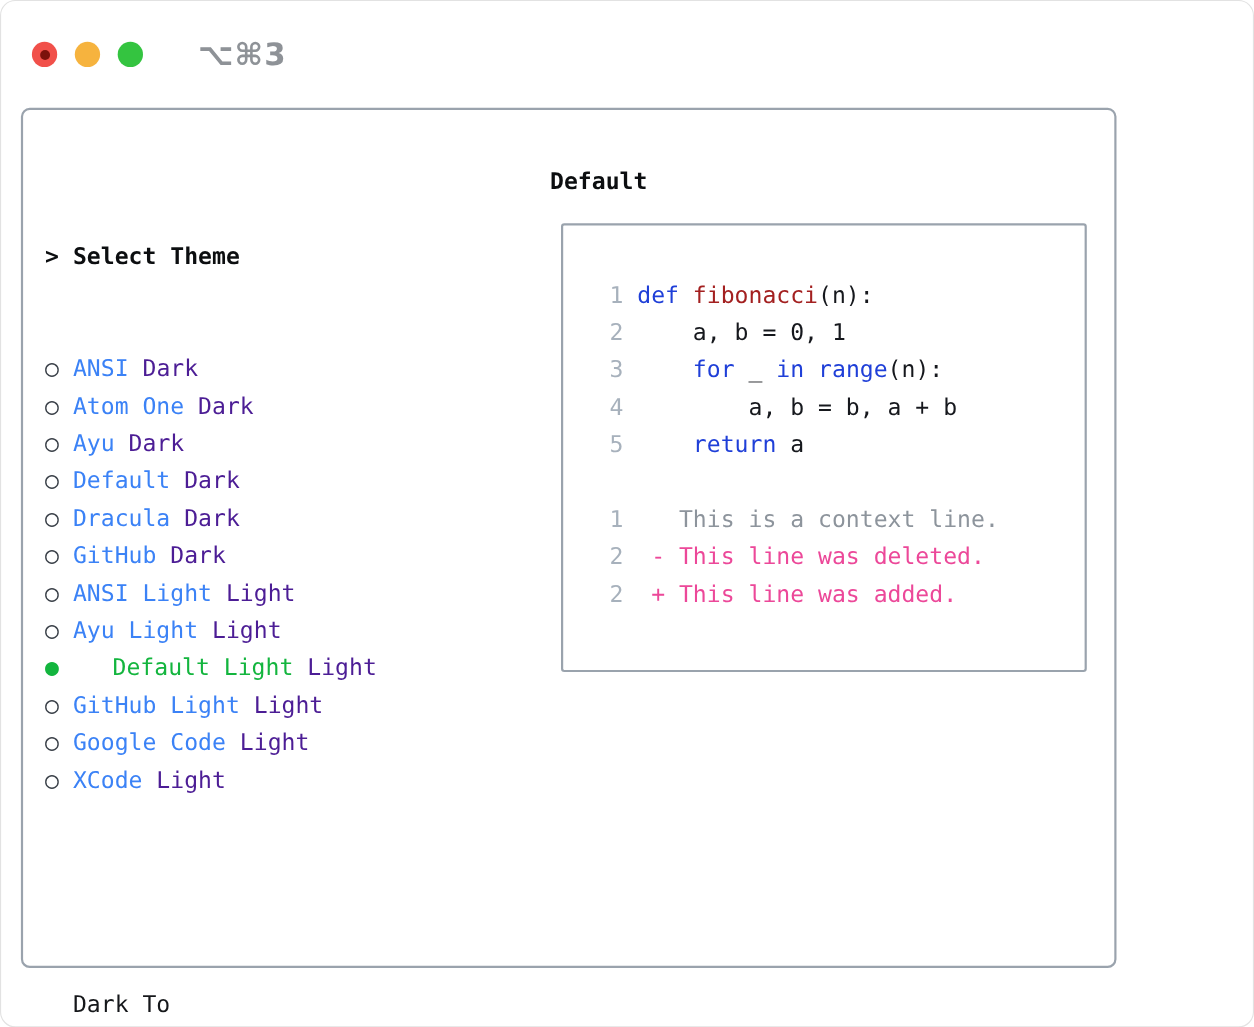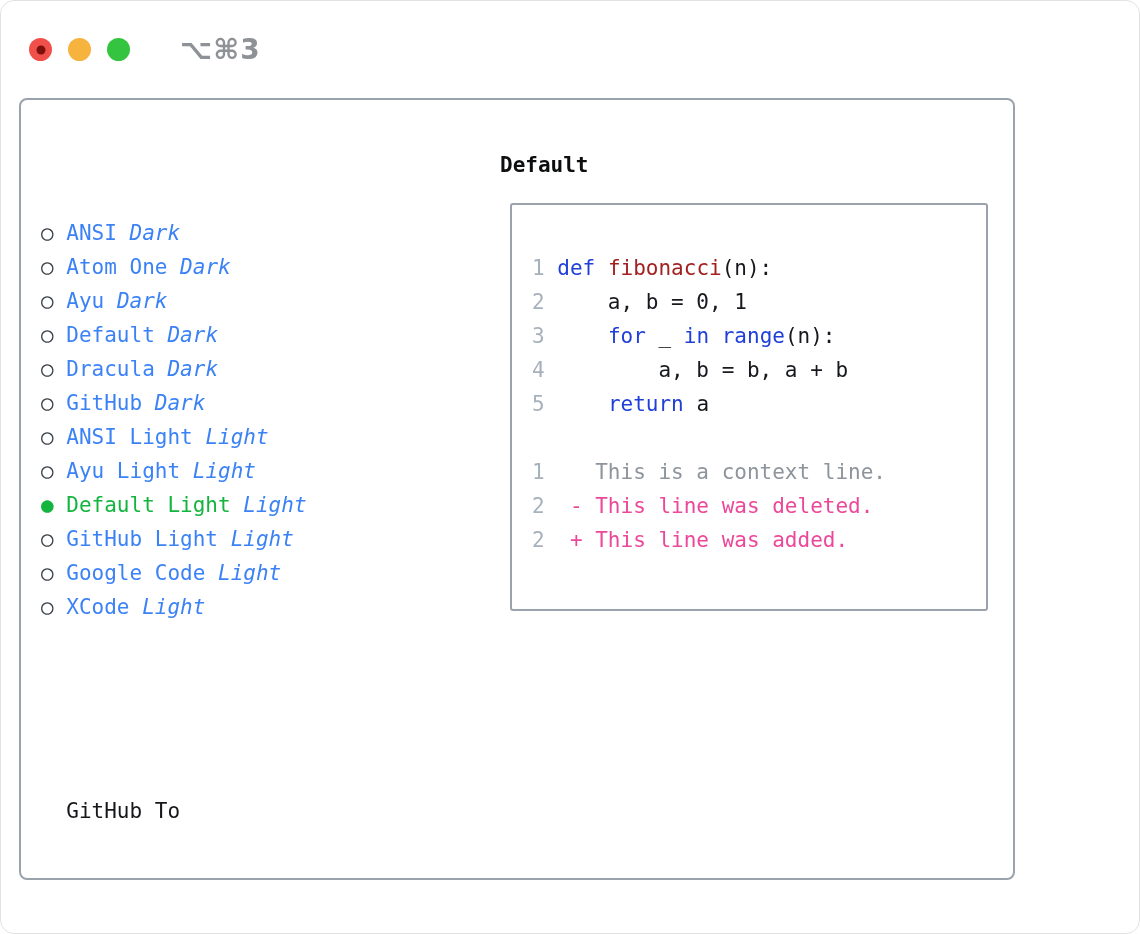--- a/index.html
+++ b/index.html
@@ -43,42 +43,42 @@
   .left-col {
     position:absolute; left:20px; top:48px;
     font-size:21px; line-height:34px; white-space:pre;
     color:#2f343b;
   }
   .left-col .row { height:34px; }
   .hdr { font-weight:bold; color:#0c0e10; }
   .radio { color:#3c424a; }
   .radio.sel { color:#13b53e; }
   .t-name { color:#3b82f6; }
-  .t-name.sel { color:#13b53e; }
-  .t-var { color:#3b82f6;font-style:italic; }
+  .t-name.sel { color:#13b53e;margin-left:36px; }
+  .t-var { color:#4c1d95; }
   .section-label { color:#15171a; }
   .blank { height:34px; }
 
   
   .preview-label {
     position:absolute; left:479px; top:48px;
     font-size:21px; line-height:34px; font-weight:bold; color:#0c0e10;
     white-space:pre;
   }
   .preview-box {
     position:absolute; left:489px; top:103px;
     width:478px; height:408px;
     border:2px solid #9aa3ad; border-radius:3px;
     background:#ffffff; overflow:hidden;
   }
   .code {
     padding:46px 0 0 20px;
     font-size:21px; line-height:34px; white-space:pre;
   }
-  .code .line { height:34px; }
+  .code .line { height:34px;margin-left:22px; }
   .ln  { color:#a7b1bc; }
   .kw  { color:#1f3fd8; }
   .fn  { color:#a32020; }
   .pl  { color:#16181d; }
   .ctx { color:#8d949c;text-align:center; }
   .del { color:#ec4899; }
   .add { color:#ec4899; }
 </style>
 </head>
 <body>
@@ -90,23 +90,24 @@
       <div class="inner" style="background: rgb(124, 17, 12);"></div>
     </div>
     <div class="tl-dot" id="dot-min" style="background: rgb(246, 179, 62);"></div>
     <div class="tl-dot" id="dot-zoom" style="background: rgb(52, 196, 64);"></div>
     <div class="win-title">⌥⌘3</div>
   </div>
 
   <div class="panel">
 
     <div class="left-col">
+      <div class="row hdr"><span>&gt; </span><span>Select Theme</span></div>
       <div id="themes-container"><div class="row"><span class="radio">○ </span><span class="t-name">ANSI</span><span class="t-var"> Dark</span></div><div class="row"><span class="radio">○ </span><span class="t-name">Atom One</span><span class="t-var"> Dark</span></div><div class="row"><span class="radio">○ </span><span class="t-name">Ayu</span><span class="t-var"> Dark</span></div><div class="row"><span class="radio">○ </span><span class="t-name">Default</span><span class="t-var"> Dark</span></div><div class="row"><span class="radio">○ </span><span class="t-name">Dracula</span><span class="t-var"> Dark</span></div><div class="row"><span class="radio">○ </span><span class="t-name">GitHub</span><span class="t-var"> Dark</span></div><div class="row"><span class="radio">○ </span><span class="t-name">ANSI Light</span><span class="t-var"> Light</span></div><div class="row"><span class="radio">○ </span><span class="t-name">Ayu Light</span><span class="t-var"> Light</span></div><div class="row"><span class="radio sel">● </span><span class="t-name sel">Default Light</span><span class="t-var"> Light</span></div><div class="row"><span class="radio">○ </span><span class="t-name">GitHub Light</span><span class="t-var"> Light</span></div><div class="row"><span class="radio">○ </span><span class="t-name">Google Code</span><span class="t-var"> Light</span></div><div class="row"><span class="radio">○ </span><span class="t-name">XCode</span><span class="t-var"> Light</span></div></div>
       <div class="blank"></div>
-      <div class="row hdr section-label" style="font-weight:normal;">  GitHub To</div>
+      <div class="row hdr section-label" style="font-weight:normal;">  Dark To</div>
       
       
       
       
     </div>
 
     <div class="preview-label">Default</div>
 
     <div class="preview-box">
       <div class="code" id="code-container"><div class="line"><span class="ln">1 </span><span class="kw">def </span><span class="fn">fibonacci</span><span class="pl">(n):</span></div><div class="line"><span class="ln">2 </span><span class="pl">    a, b = 0, 1</span></div><div class="line"><span class="ln">3 </span><span class="pl">    </span><span class="kw">for</span><span class="pl"> _ </span><span class="kw">in</span><span class="pl"> </span><span class="kw">range</span><span class="pl">(n):</span></div><div class="line"><span class="ln">4 </span><span class="pl">        a, b = b, a + b</span></div><div class="line"><span class="ln">5 </span><span class="pl">    </span><span class="kw">return</span><span class="pl"> a</span></div><div class="line"></div><div class="line"><span class="ln">1 </span><span class="ctx">   This is a context line.</span></div><div class="line"><span class="ln">2 </span><span class="del"> - This line was deleted.</span></div><div class="line"><span class="ln">2 </span><span class="add"> + This line was added.</span></div></div>

